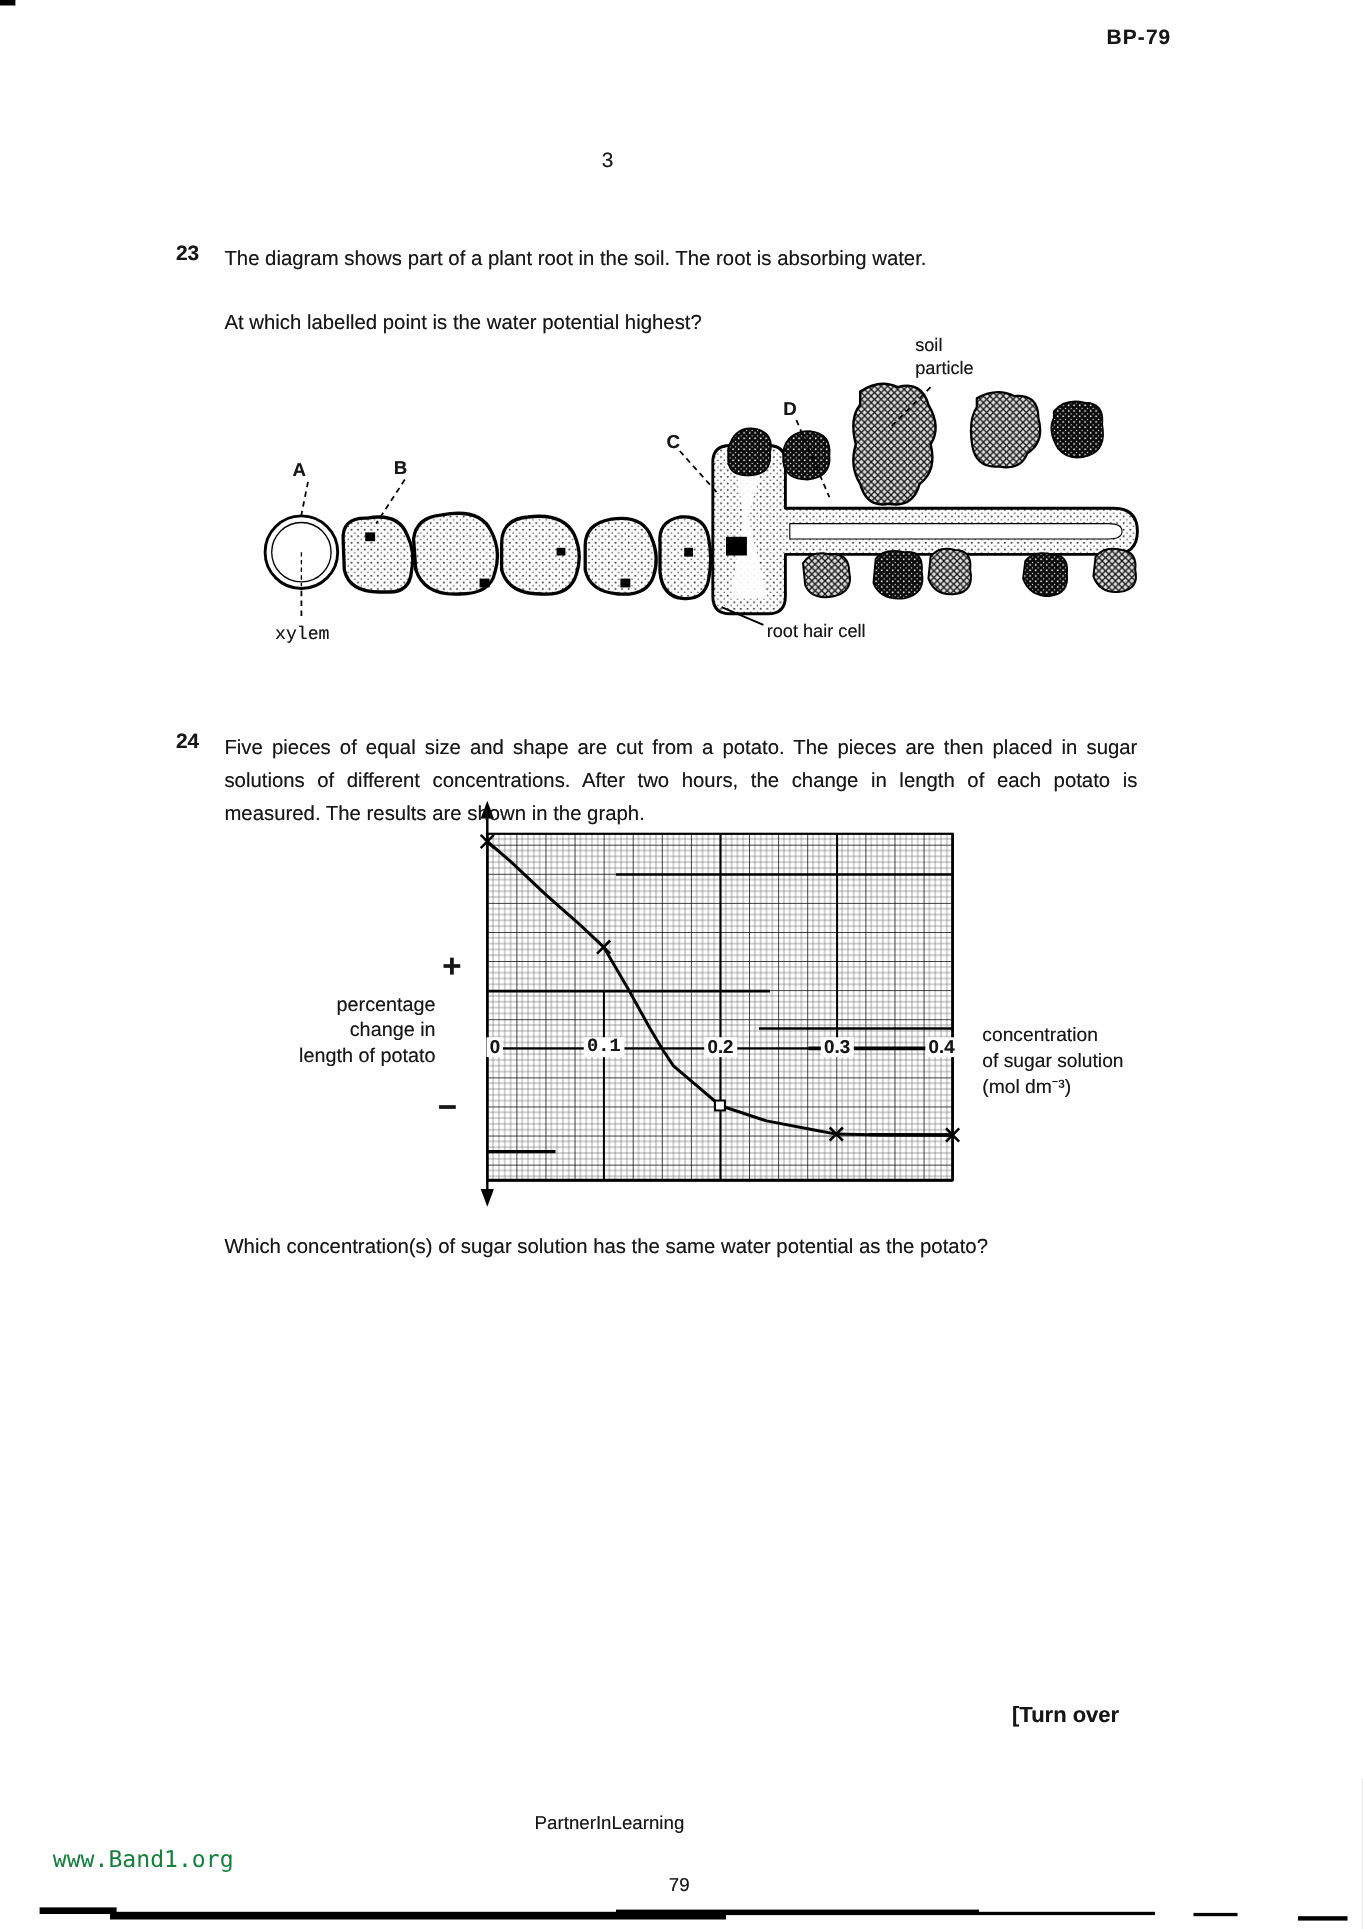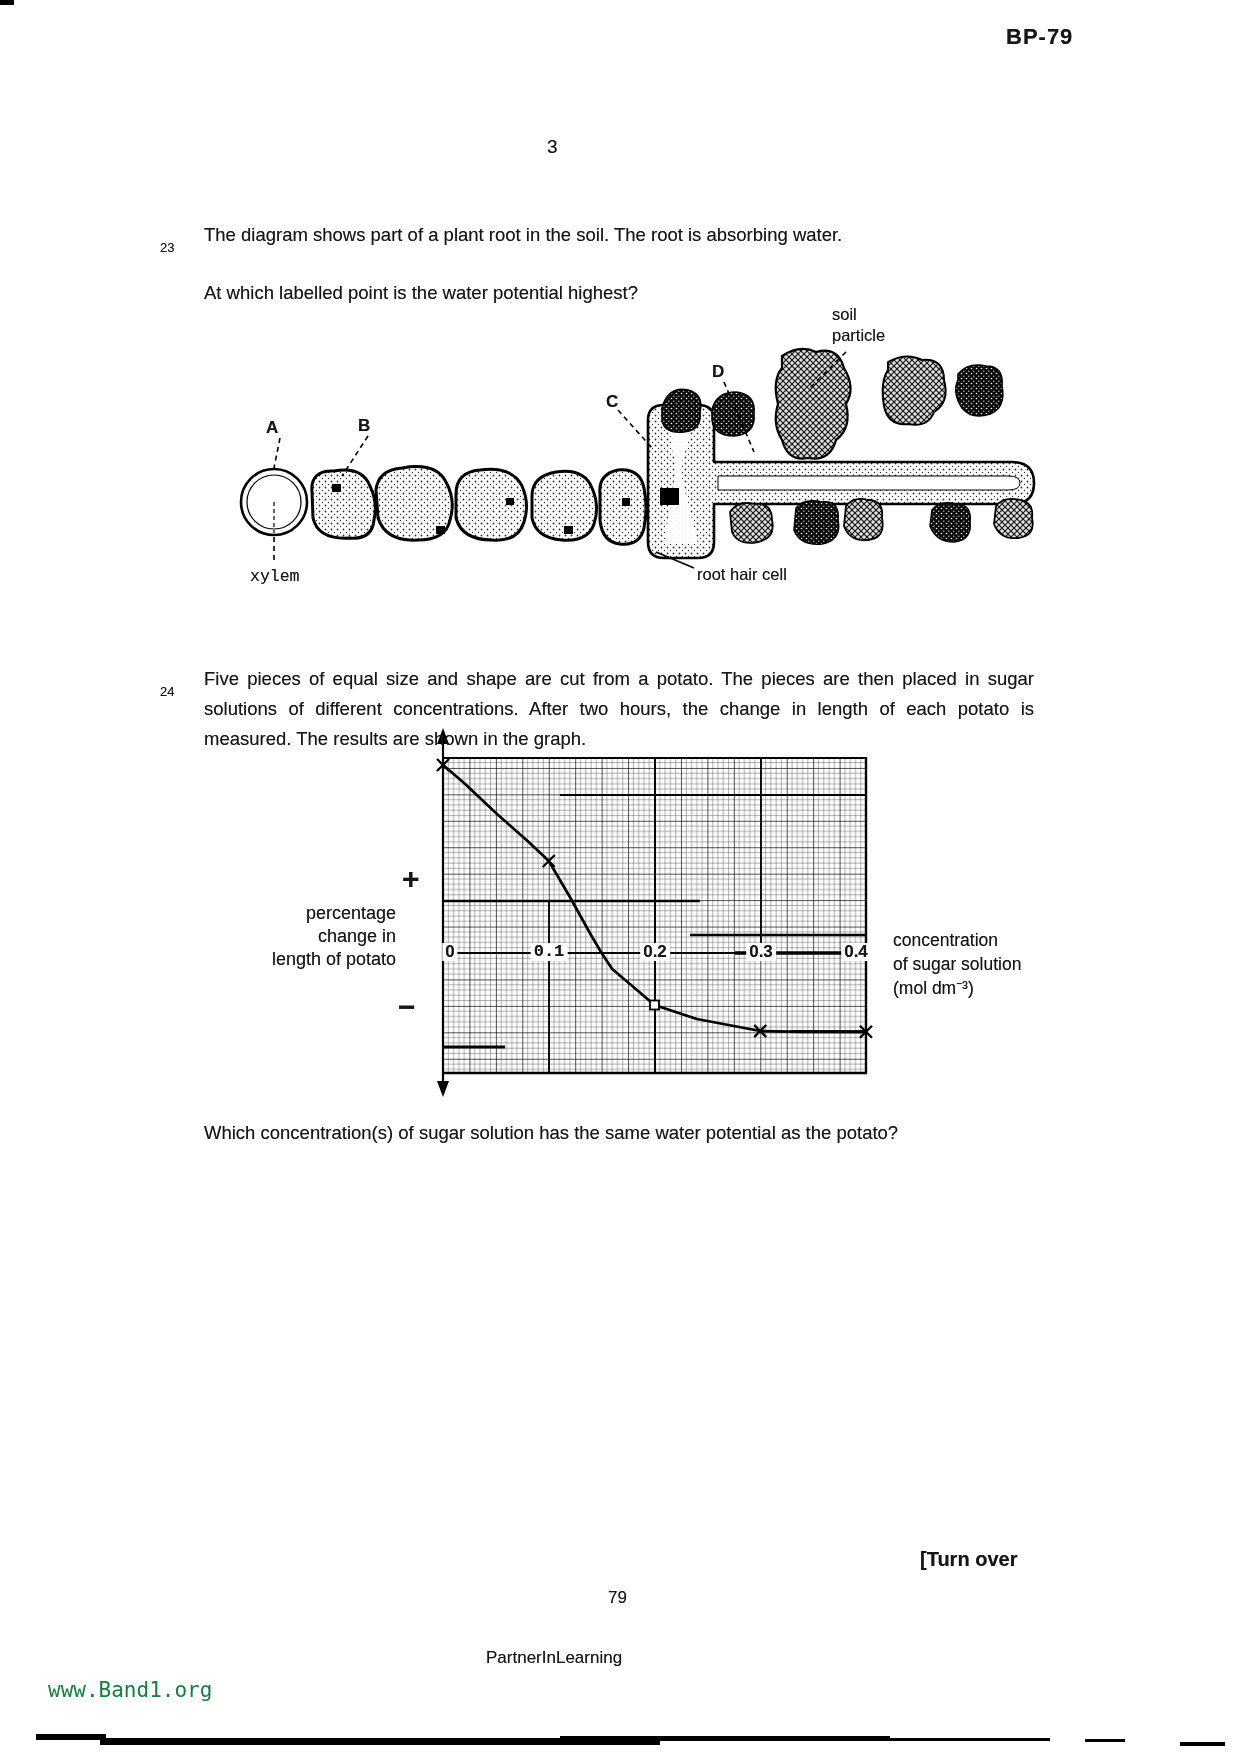--- a/index.html
+++ b/index.html
@@ -1,20 +1,20 @@
 <!DOCTYPE html>
 <html><head>
 <meta charset="utf-8">
 <style>
   html,body{margin:0;padding:0;background:#777;}
   .page{position:relative;width:1239px;height:1754px;background:#ffffff;overflow:hidden;
         font-family:"Liberation Sans",sans-serif;color:#161616;}
   .abs{position:absolute;}
   .t{text-shadow:0 0 .5px rgba(25,25,25,.55);}
-  .qnum{font-weight:normal;font-size:13px;margin-top:20px;}
+  .qnum{font-weight:bold;font-size:19px;}
   .qtext{font-size:18.5px;line-height:30px;}
   .just{text-align:justify;}
   .dlabel{font-size:16.5px;line-height:21px;}
   .dletter{font-size:17px;font-weight:bold;}
   .art-layer{position:absolute;left:0;top:0;z-index:1;}
   .txt-layer{z-index:2;}
   .sign{font-size:30px;font-weight:bold;line-height:26px;}
   .tick{font-size:17px;font-weight:bold;background:#fff;padding:0 3px;transform:translateX(-50%);line-height:18px;}
   .axlbl{font-size:17.5px;line-height:24px;}
   .optletter{display:inline-block;width:38px;font-weight:bold;font-size:18px;}
@@ -138,21 +138,21 @@
           <line x1="754.25" y1="1025" x2="766.25" y2="1037" stroke="#000" stroke-width="2.3"></line>
           <line x1="754.25" y1="1037" x2="766.25" y2="1025" stroke="#000" stroke-width="2.3"></line>
           <line x1="860" y1="1025.8" x2="872" y2="1037.8" stroke="#000" stroke-width="2.3"></line>
           <line x1="860" y1="1037.8" x2="872" y2="1025.8" stroke="#000" stroke-width="2.3"></line>
         </g>
     </g>
   </svg>
 
   <span class="abs txt-layer bar" style="left:0;top:0;width:14px;height:5px;"></span>
 
-  <span class="abs txt-layer t" style="left:1006px;top:24px;font-size:22px;font-weight:600;letter-spacing:1px;">BP-79</span>
+  <span class="abs txt-layer t" style="left:1006px;top:24px;font-size:19px;font-weight:600;letter-spacing:1px;">BP-79</span>
 
   <span class="abs txt-layer t" style="left:547px;top:136px;font-size:19px;">3</span>
 
   <span class="abs txt-layer qnum t" style="left:160px;top:220px;">23</span>
   <span class="abs txt-layer qtext t" style="left:204px;top:220px;width:840px;">The diagram shows part of a plant root in the soil. The root is absorbing water.</span>
   <span class="abs txt-layer qtext t" style="left:204px;top:278px;width:840px;">At which labelled point is the water potential highest?</span>
 
   <span class="abs txt-layer dletter t" style="left:266px;top:418px;">A</span>
   <span class="abs txt-layer dletter t" style="left:358px;top:416px;">B</span>
   <span class="abs txt-layer dletter t" style="left:606px;top:392px;">C</span>
@@ -182,21 +182,21 @@
     <span style="display:block;">concentration</span>
     <span style="display:block;">of sugar solution</span>
     <span style="display:block;">(mol dm⁻³)</span>
   </div>
 
   <span class="abs txt-layer qtext t" style="left:204px;top:1118px;width:840px;">Which concentration(s) of sugar solution has the same water potential as the potato?</span>
 
 
   <span class="abs txt-layer t" style="left:920px;top:1548px;font-size:20px;font-weight:bold;">[Turn over</span>
   <span class="abs txt-layer t" style="left:486px;top:1648px;font-size:17px;">PartnerInLearning</span>
-  <span class="abs txt-layer t" style="left:608px;top:1588px;font-size:17px;">79</span>
+  <span class="abs txt-layer t" style="left:608px;top:1704px;font-size:17px;">79</span>
   <span class="abs txt-layer mono" style="left:48px;top:1678px;font-size:21px;color:#15803d;">www.Band1.org</span>
 
   <span class="bar txt-layer" style="left:36px;top:1734px;width:70px;height:6px;"></span>
   <span class="bar txt-layer" style="left:100px;top:1738px;width:560px;height:7px;"></span>
   <span class="bar txt-layer" style="left:560px;top:1736px;width:330px;height:5px;"></span>
   <span class="bar txt-layer" style="left:890px;top:1738px;width:160px;height:3px;"></span>
   <span class="bar txt-layer" style="left:1085px;top:1739px;width:40px;height:3px;"></span>
   <span class="bar txt-layer" style="left:1180px;top:1742px;width:45px;height:4px;"></span>
 
 </div>

